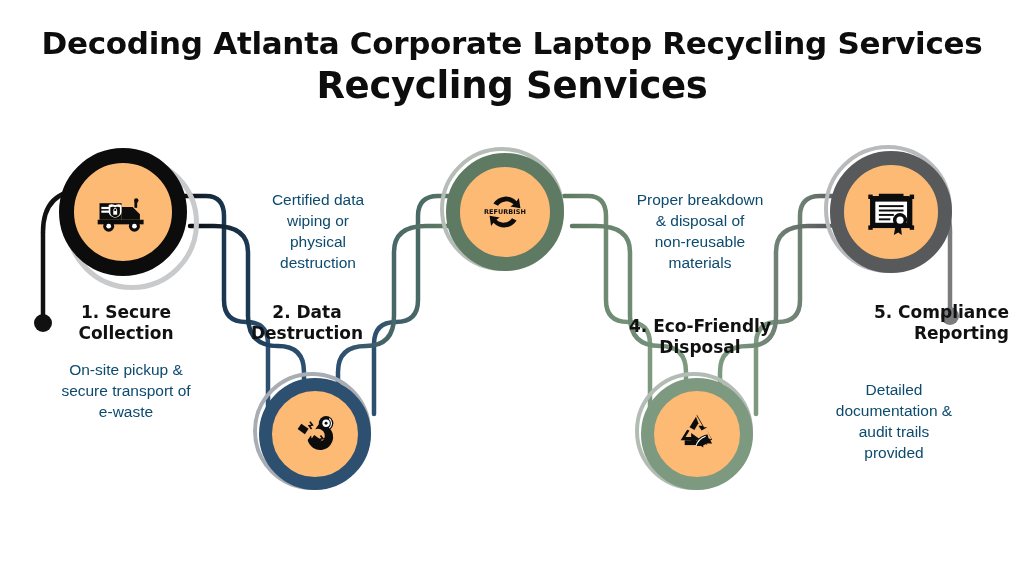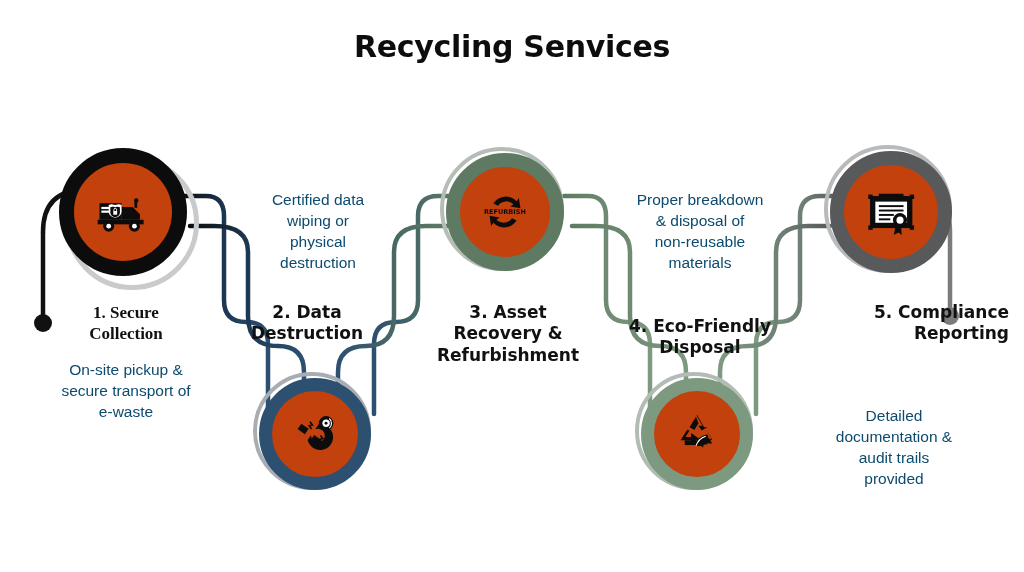--- a/index.html
+++ b/index.html
@@ -34,21 +34,21 @@
   .title-line {
     display: block;
     font-family: "DejaVu Sans", sans-serif;
     font-weight: 700;
     font-size: 31px;
     letter-spacing: -0.3px;
     color: #0d0d0d;
     white-space: nowrap;
   }
   .title-line.second {
-    font-size: 30px;
+    font-size: 37px;
     margin-top: 4px;
   }
 
   
   #connectors {
     position: absolute;
     inset: 0;
     width: 1024px;
     height: 572px;
     pointer-events: none;
@@ -68,21 +68,21 @@
     position: absolute;
     border-radius: 50%;
     border-style: solid;
     box-sizing: border-box;
   }
   .ring {
     position: absolute;
     border-radius: 50%;
     border-style: solid;
     box-sizing: border-box;
-    background: #c2410c;
+    background: #fdba74;
     display: flex;
     align-items: center;
     justify-content: center;
   }
   .glyph {
     width: 60%;
     height: 60%;
     display: block;
   }
 
@@ -109,20 +109,21 @@
     transform: translateX(-50%);
     white-space: pre-line;
   }
 </style>
 </head>
 <body>
 
 <div id="stage">
 
   <div class="title-block">
+    <span class="title-line">Decoding Atlanta Corporate Laptop Recycling Services</span>
     <span class="title-line second">Recycling Senvices</span>
   </div>
 
   <svg id="connectors" viewBox="0 0 1024 572">
     <defs>
       <linearGradient id="g12" x1="0" y1="0" x2="1" y2="0">
         <stop offset="0%" stop-color="#0c0c0c"></stop>
         <stop offset="55%" stop-color="#1d3c59"></stop>
         <stop offset="100%" stop-color="#2d4f70"></stop>
       </linearGradient>
@@ -194,21 +195,21 @@
             <path d="M21.6 30.5 v-1.4 a1.5 1.5 0 0 1 3 0 v1.4" fill="none" stroke="#ffffff" stroke-width="1"></path>
             <circle cx="16" cy="47" r="6"></circle>
             <circle cx="16" cy="47" r="2.6" fill="#ffffff"></circle>
             <circle cx="44" cy="47" r="6"></circle>
             <circle cx="44" cy="47" r="2.6" fill="#ffffff"></circle>
           </g>
         </svg>
       </div>
     </div>
   </div>
-  <div class="step-title" style="left:126px; top:302px; width:210px;font-family:Liberation Serif, serif;">1. Secure
+  <div class="step-title" style="left:126px; top:302px; width:210px;">1. Secure
 Collection</div>
   <div class="step-desc" style="left:126px; top:360px; width:230px;">On-site pickup &amp;
 secure transport of
 e-waste</div>
 
   <div class="node" style="left:318px; top:437px;">
     <div class="ring-wrap" style="width:118px;height:118px;">
       <div class="halo" style="width:118px;height:118px;left:-6px;top:-6px;border-width:4px;border-color:#a8adb4;"></div>
       <div class="ring" style="width:112px;height:112px;left:0;top:0;border-width:13px;border-color:#2d4f70;">
         <svg class="glyph" viewBox="0 0 64 64">
@@ -241,23 +242,20 @@
         <svg class="glyph" viewBox="0 0 70 70">
           <g fill="#0c0c0c">
             <path d="M20 24 a19 19 0 0 1 30-3 l3-4 l2 13 l-13-2 l4-3 a13 13 0 0 0-20 2 z"></path>
             <path d="M50 46 a19 19 0 0 1-30 3 l-3 4 l-2-13 l13 2 l-4 3 a13 13 0 0 0 20-2 z"></path>
             <text x="35" y="38" text-anchor="middle" font-family="DejaVu Sans, sans-serif" font-size="8.4" font-weight="700" letter-spacing="0.1">REFURBISH</text>
           </g>
         </svg>
       </div>
     </div>
   </div>
-  <div class="step-title" style="left:508px; top:302px; width:230px;">3. Asset
-Recovery &amp;
-Refurbishment</div>
 
   <div class="node" style="left:700px; top:437px;">
     <div class="ring-wrap" style="width:118px;height:118px;">
       <div class="halo" style="width:118px;height:118px;left:-6px;top:-6px;border-width:4px;border-color:#b3bcb4;"></div>
       <div class="ring" style="width:112px;height:112px;left:0;top:0;border-width:13px;border-color:#7d9a81;">
         <svg class="glyph" viewBox="0 0 64 64">
           <g fill="#0c0c0c">
             <path d="M32 10 l7 12 l-5 0 l4 6 l7-4 l-4 0 l-9-16 z"></path>
             <path d="M31 11 l-8 13 l6 3.4 l5-8.4 l-3 -8 z"></path>
             <path d="M44 27 l7 12 l-6 3.5 l-2-4 l-6 3.5 l8 4 l-2-4 l7-3.8 z"></path>
@@ -299,18 +297,18 @@
             <circle cx="42" cy="41" r="8"></circle>
             <circle cx="42" cy="41" r="4" fill="#ffffff"></circle>
             <path d="M37 47 l-2 11 l5-3 l4 3 l-1-11 z"></path>
           </g>
         </svg>
       </div>
     </div>
   </div>
   <div class="step-title" style="left:894px; top:302px; width:230px;text-align:right;">5. Compliance
 Reporting</div>
-  <div class="step-desc" style="left:894px; top:380px; width:230px;margin-top:26px;">Detailed
+  <div class="step-desc" style="left:894px; top:380px; width:230px;">Detailed
 documentation &amp;
 audit trails
 provided</div>
 
 </div>
 
 </body></html>

